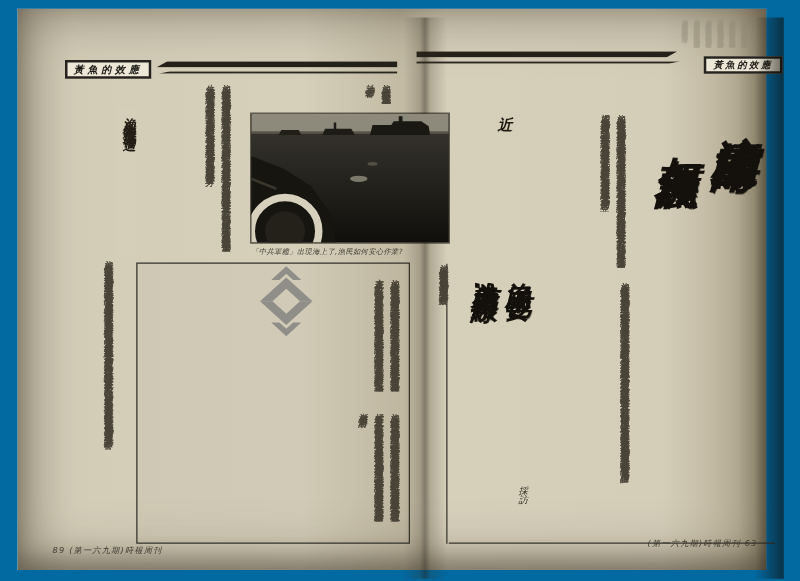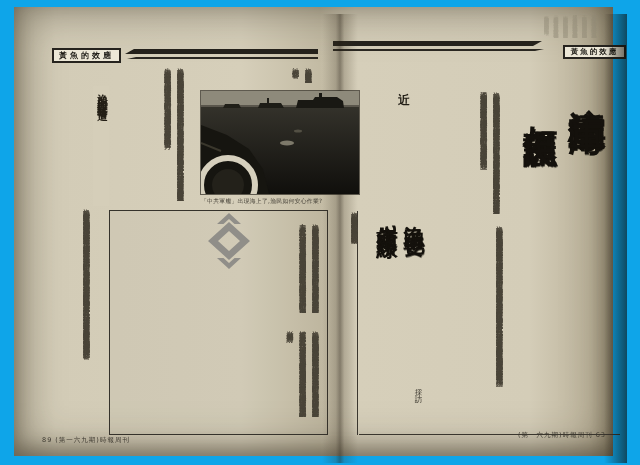--- a/index.html
+++ b/index.html
@@ -1,17 +1,17 @@
 <!DOCTYPE html>
 <html><head>
 <meta charset="utf-8">
 <style>
   html,body{margin:0;padding:0;background:#000;}
-  .scan{position:relative;width:640px;height:465px;background:#0ea5e9;overflow:hidden;
-        font-family:"DejaVu Sans",sans-serif;}
+  .scan{position:relative;width:640px;height:465px;background:#0369a1;overflow:hidden;
+        font-family:"DejaVu Sans",sans-serif;font-style:italic;}
   .paper{position:absolute;left:14px;top:7px;width:599px;height:449px;
     background:linear-gradient(90deg,#c6bfa9 0%,#d3ccb7 7%,#d6cfba 38%,#c3bba4 51%,#d6cfba 57%,#d4cdb8 86%,#bdb49c 96%,#a3997f 100%);
     box-shadow:inset 0 0 46px rgba(45,38,24,.5), inset 0 -8px 18px rgba(45,38,24,.35);}
   
   .tx{position:absolute;writing-mode:vertical-rl;overflow:hidden;font-size:7px;line-height:1.82;
       letter-spacing:1px;color:#4a4539;text-shadow:0 0 .5px rgba(70,64,52,.85);}
   .tx.rel{position:relative;}
   .bleed{font-size:5px;line-height:1.9;letter-spacing:.5px;color:#8f8875;opacity:.5;
          filter:blur(.4px);text-shadow:none;}
   .subhead{font-size:10.5px;font-weight:bold;letter-spacing:2px;color:#241f16;

